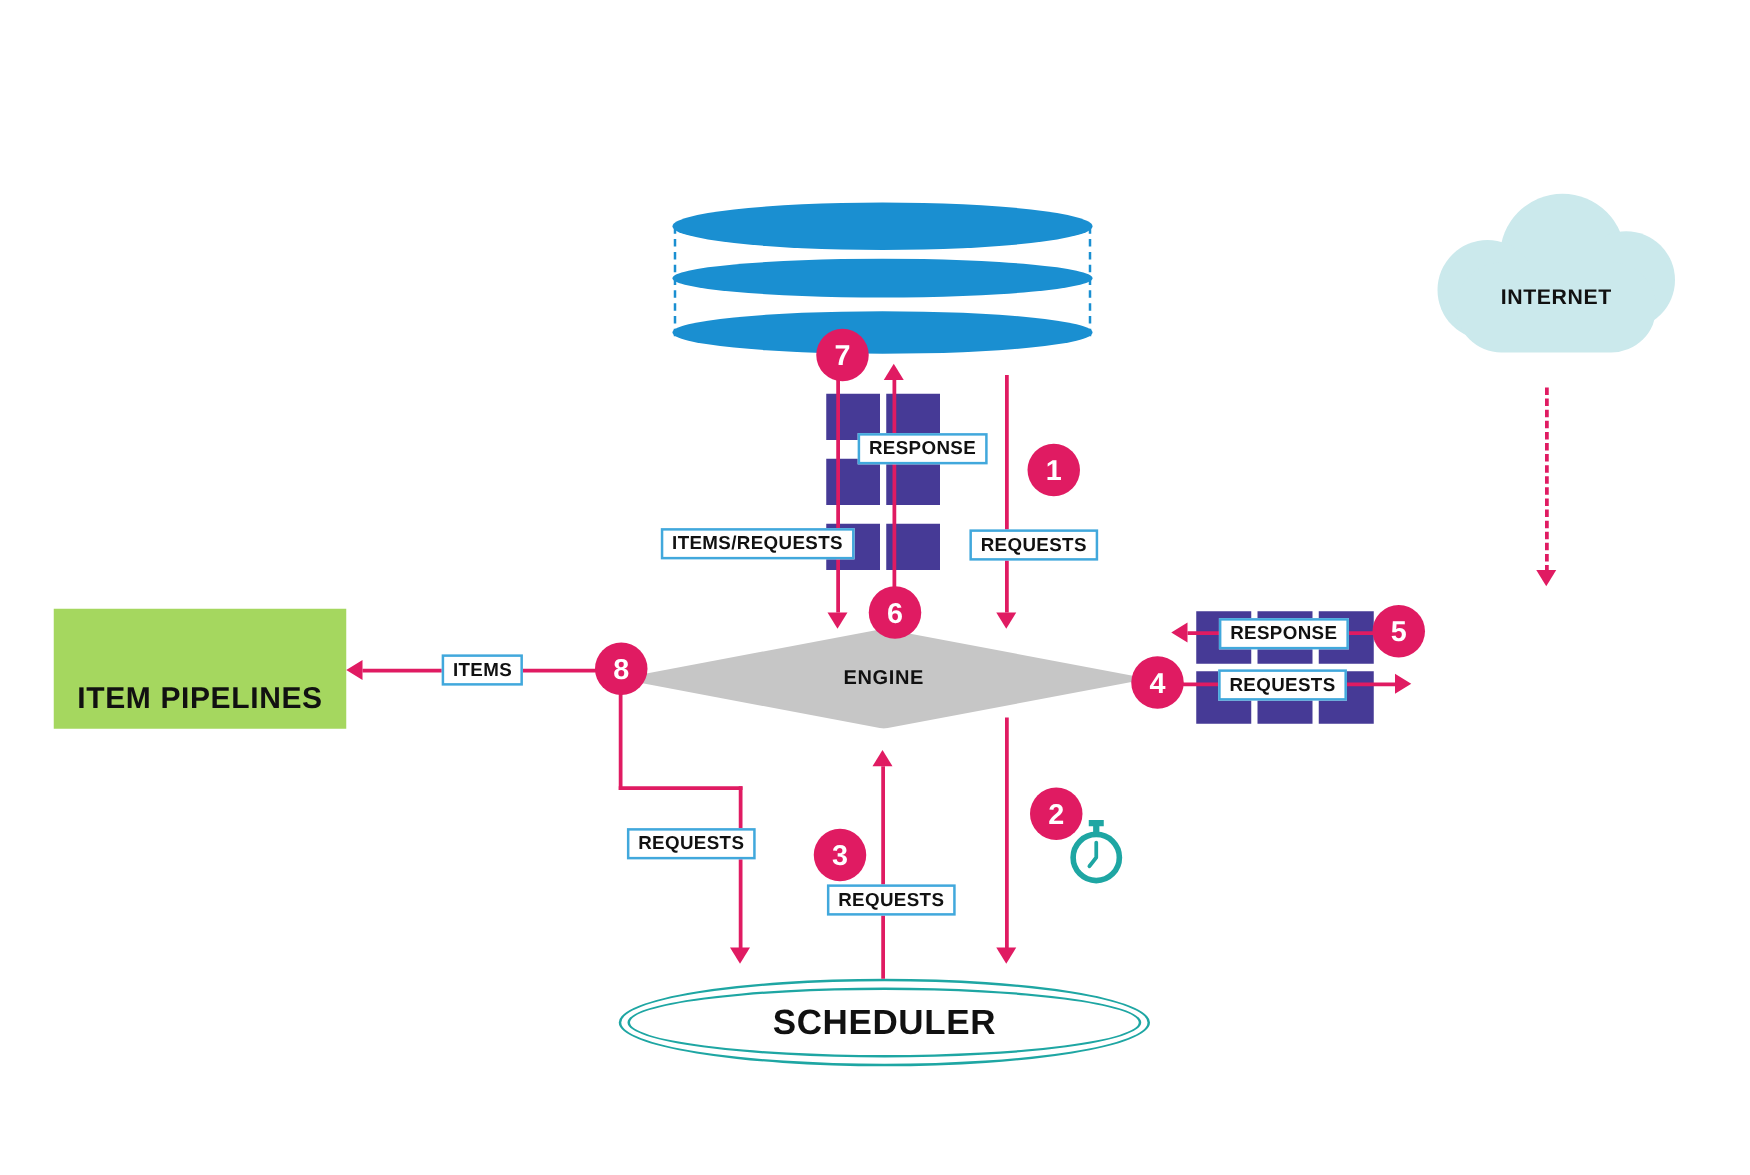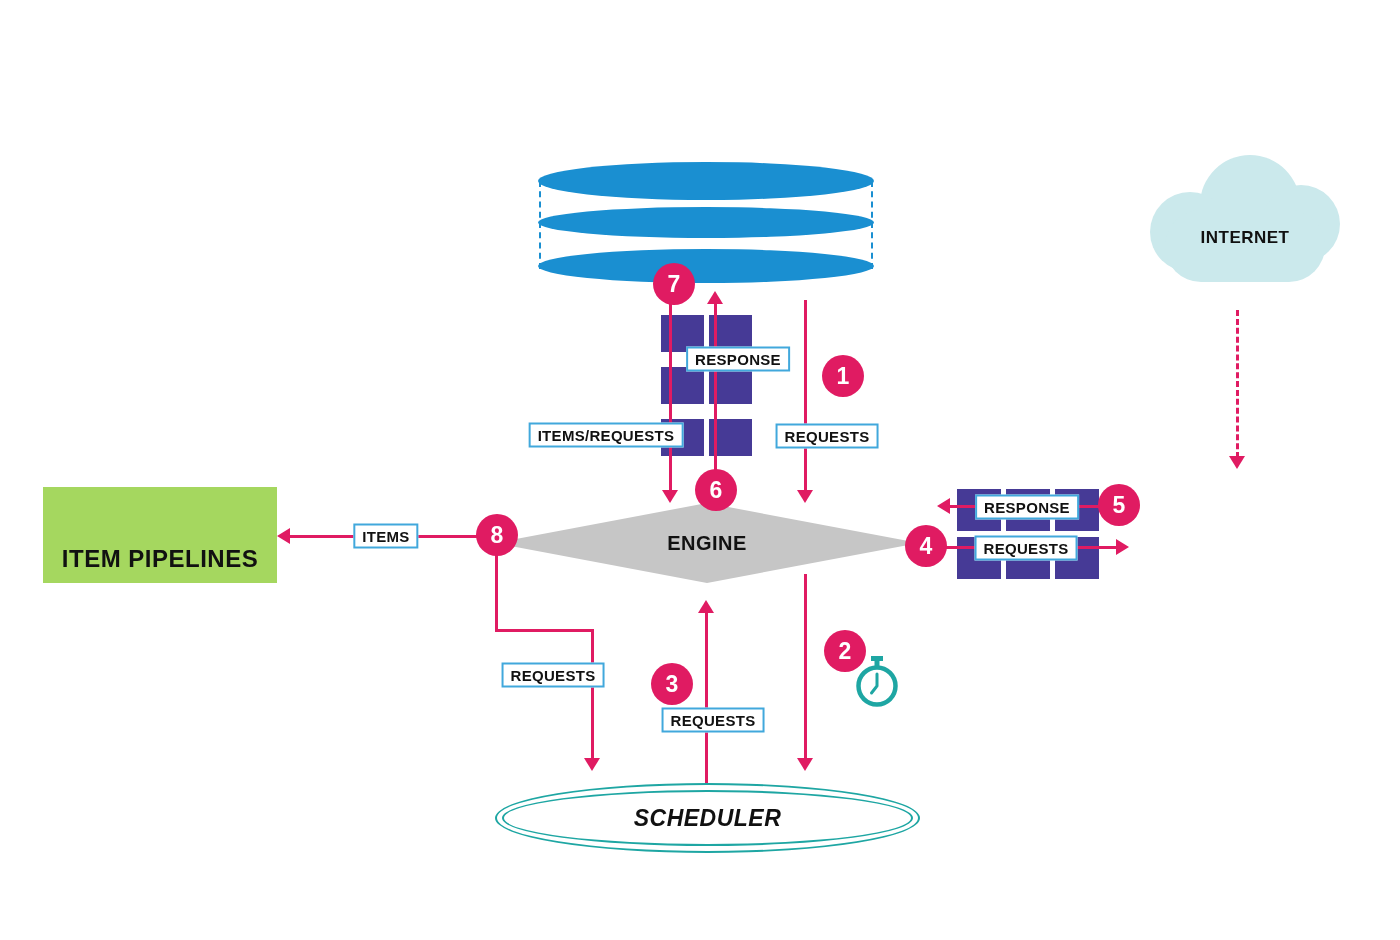--- a/index.html
+++ b/index.html
@@ -65,21 +65,21 @@
 
   <div class="vline" style="left:804px;top:300px;height:190px;"></div>
   <div class="ah ah-down" style="left:797px;top:490px;"></div>
 
   <div class="flow-label" style="left:738px;top:359px;">RESPONSE</div>
   <div class="flow-label" style="left:606px;top:435px;">ITEMS/REQUESTS</div>
   <div class="flow-label" style="left:827px;top:436px;">REQUESTS</div>
 
   <div class="abs" style="left:495px;top:503px;width:424px;height:80px;background:var(--gray);
               clip-path:polygon(50% 0,100% 50%,50% 100%,0 50%);display:flex;align-items:center;justify-content:center;z-index:4;">
-    <span class="node-label" style="font-size:20px;">ENGINE</span>
+    <span class="node-label" style="font-size:16px;">ENGINE</span>
   </div>
 
   <div class="abs" style="left:43px;top:487px;width:234px;height:96px;background:var(--light-green);display:flex;align-items:center;justify-content:center;z-index:4;">
     <span class="node-label" style="font-size:24px;margin-top:48px;">ITEM PIPELINES</span>
   </div>
 
   <div class="hline" style="left:290px;top:535px;width:188px;"></div>
   <div class="ah ah-left" style="left:277px;top:528px;"></div>
   <div class="flow-label" style="left:386px;top:536px;">ITEMS</div>
 
@@ -98,21 +98,21 @@
 
   <svg class="abs" style="left:854px;top:656px;z-index:8;" width="48" height="52" viewBox="0 0 48 52">
     <rect x="17" y="0" width="12" height="5" fill="var(--teal)"></rect>
     <rect x="20.5" y="4" width="5" height="7" fill="var(--teal)"></rect>
     <circle cx="23" cy="30" r="18.5" fill="#ffffff" stroke="var(--teal)" stroke-width="4.5"></circle>
     <path d="M23 30 L23 18 M23 30 L17.5 37" stroke="var(--teal)" stroke-width="3" fill="none" stroke-linecap="round"></path>
   </svg>
 
   <div class="abs" style="left:495px;top:783px;width:425px;height:70px;border:2px solid var(--teal);border-radius:50%;background:#fff;z-index:4;">
     <div class="abs" style="left:5px;top:5px;right:5px;bottom:5px;border:2px solid var(--teal);border-radius:50%;display:flex;align-items:center;justify-content:center;">
-      <span class="node-label" style="font-size:23px;font-style:italic;">SCHEDULER</span>
+      <span class="node-label" style="font-size:28px;">SCHEDULER</span>
     </div>
   </div>
 
   <div class="mw-square" style="left:957px;top:489px;width:44px;height:42px;"></div>
   <div class="mw-square" style="left:1006px;top:489px;width:44px;height:42px;"></div>
   <div class="mw-square" style="left:1055px;top:489px;width:44px;height:42px;"></div>
   <div class="mw-square" style="left:957px;top:537px;width:44px;height:42px;"></div>
   <div class="mw-square" style="left:1006px;top:537px;width:44px;height:42px;"></div>
   <div class="mw-square" style="left:1055px;top:537px;width:44px;height:42px;"></div>
 

